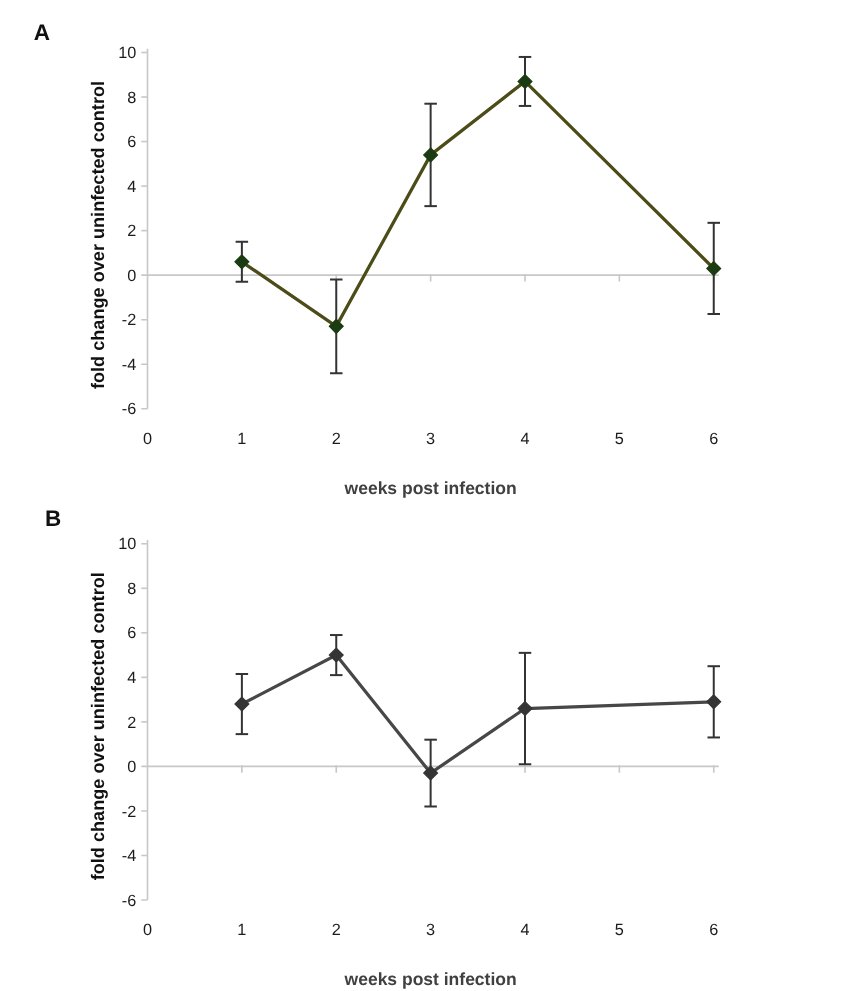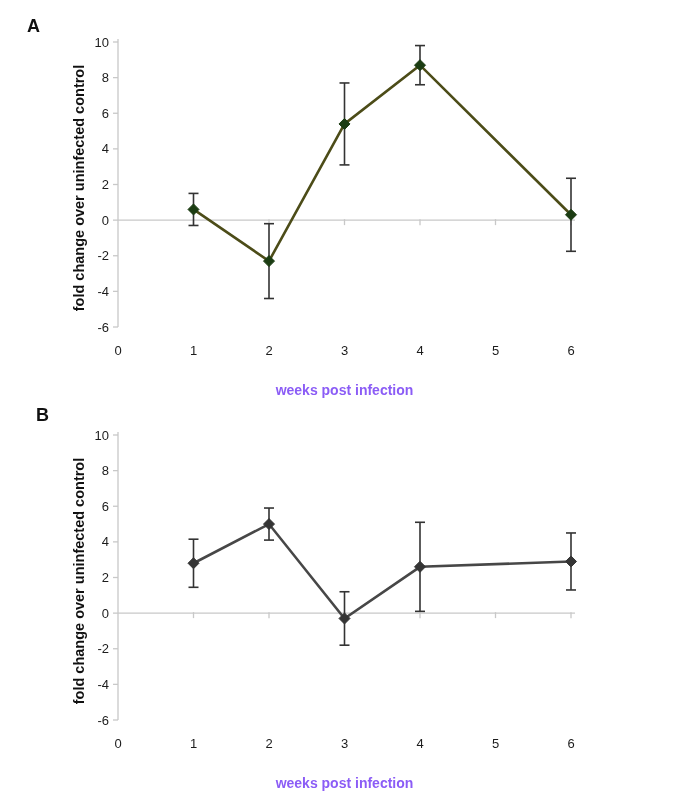--- a/index.html
+++ b/index.html
@@ -16,21 +16,21 @@
   }
   .panel-a .panel-letter{left:27px;top:16px;}
   .panel-b .panel-letter{left:36px;top:12px;}
   .ylabel{
     position:absolute;left:79px;top:188px;
     transform:translate(-50%,-50%) rotate(-90deg);
     white-space:nowrap;font-weight:bold;font-size:14.5px;color:#111;
   }
   .xlabel{
     position:absolute;left:118px;top:382px;width:453px;text-align:center;
-    font-weight:bold;font-size:14px;color:#8b5cf6;
+    font-weight:bold;font-size:14px;color:#404040;
   }
   svg.chart{position:absolute;left:0;top:0;}
   text.tick{font-family:"Liberation Sans",sans-serif;font-size:13px;fill:#1c1c1c;}
 </style>
 </head>
 <body>
 
 <div class="figure">
 
   <section class="panel panel-a">

